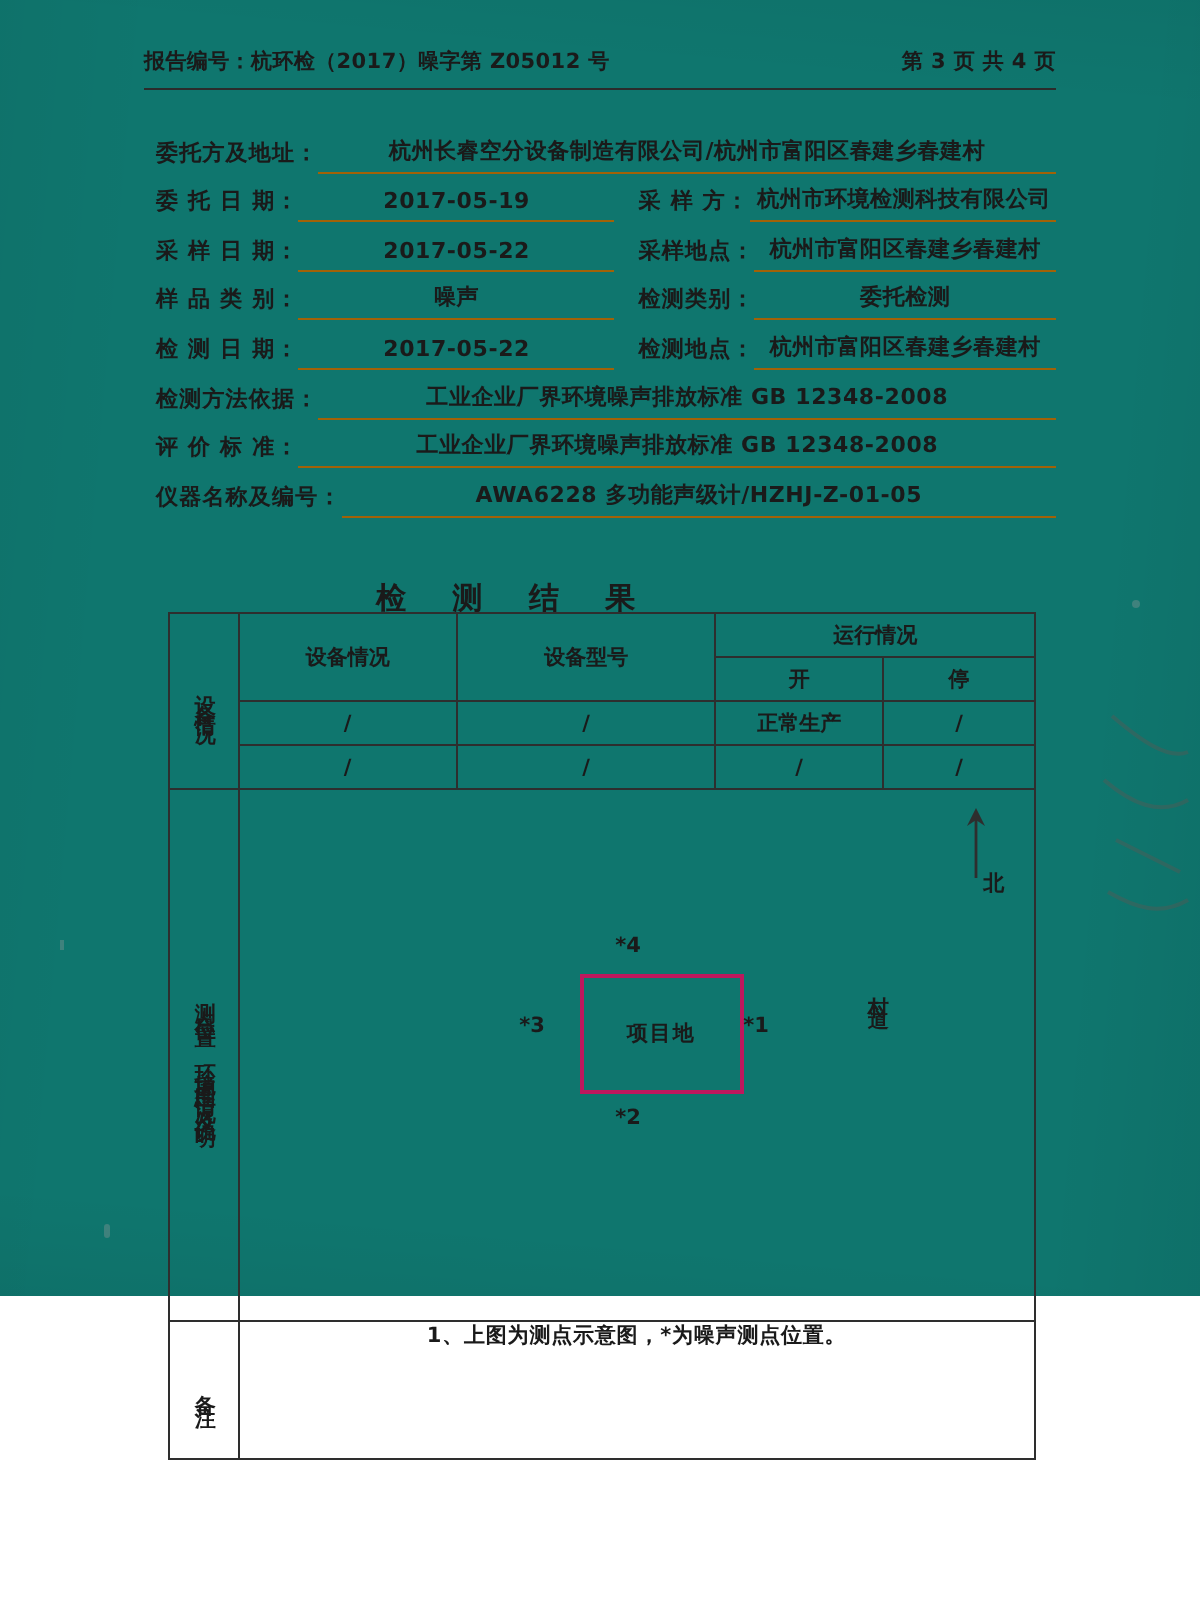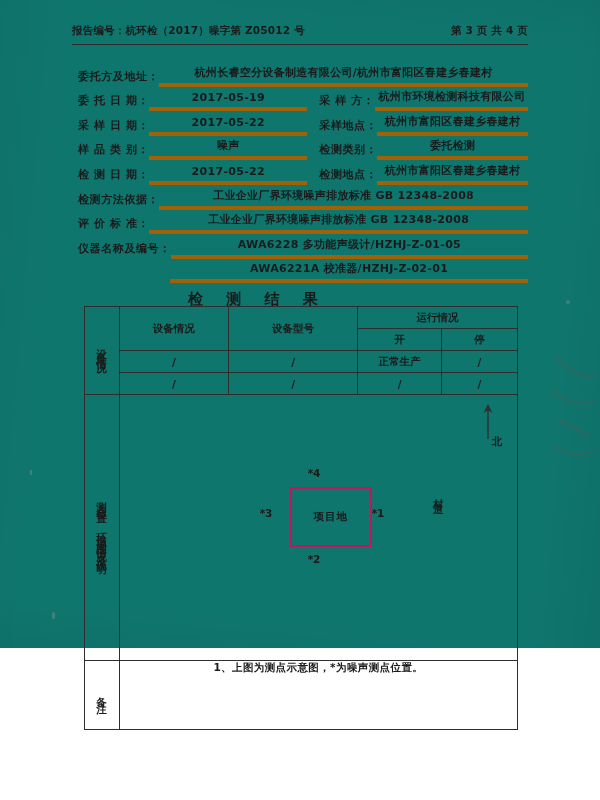--- a/index.html
+++ b/index.html
@@ -68,21 +68,21 @@
     height: 24.6px;
   }
   .lbl {
     white-space: nowrap;
     font-weight: bold;
     letter-spacing: 0.6px;
     padding-bottom: 3px;
   }
   .val {
     flex: 1;
-    border-bottom: 4px solid #a16207;
+    border-bottom: 1px solid #a16207;
     padding: 0 4px 3px 4px;
     text-align: center;
     font-weight: bold;
     letter-spacing: 0.3px;
     white-space: nowrap;
     overflow: hidden;
   }
   .gap { width: 12px; }
   .w-half { flex: 0 0 150px; }
 
@@ -279,24 +279,20 @@
     <div class="info-row">
       <span class="lbl">评 价 标 准：</span>
       <span class="val">工业企业厂界环境噪声排放标准 GB 12348-2008</span>
     </div>
 
     <div class="info-row">
       <span class="lbl">仪器名称及编号：</span>
       <span class="val">AWA6228 多功能声级计/HZHJ-Z-01-05</span>
     </div>
 
-    <div class="info-row">
-      <span class="lbl" style="width:92px;"></span>
-      <span class="val">AWA6221A 校准器/HZHJ-Z-02-01</span>
-    </div>
 
   </div>
 
   <div class="res-title">检 测 结 果</div>
 
   <table class="tbl">
     <tbody>
         <tr class="h-row">
       <td class="vcell" rowspan="4">
         <span class="vtext">设备情况</span>

